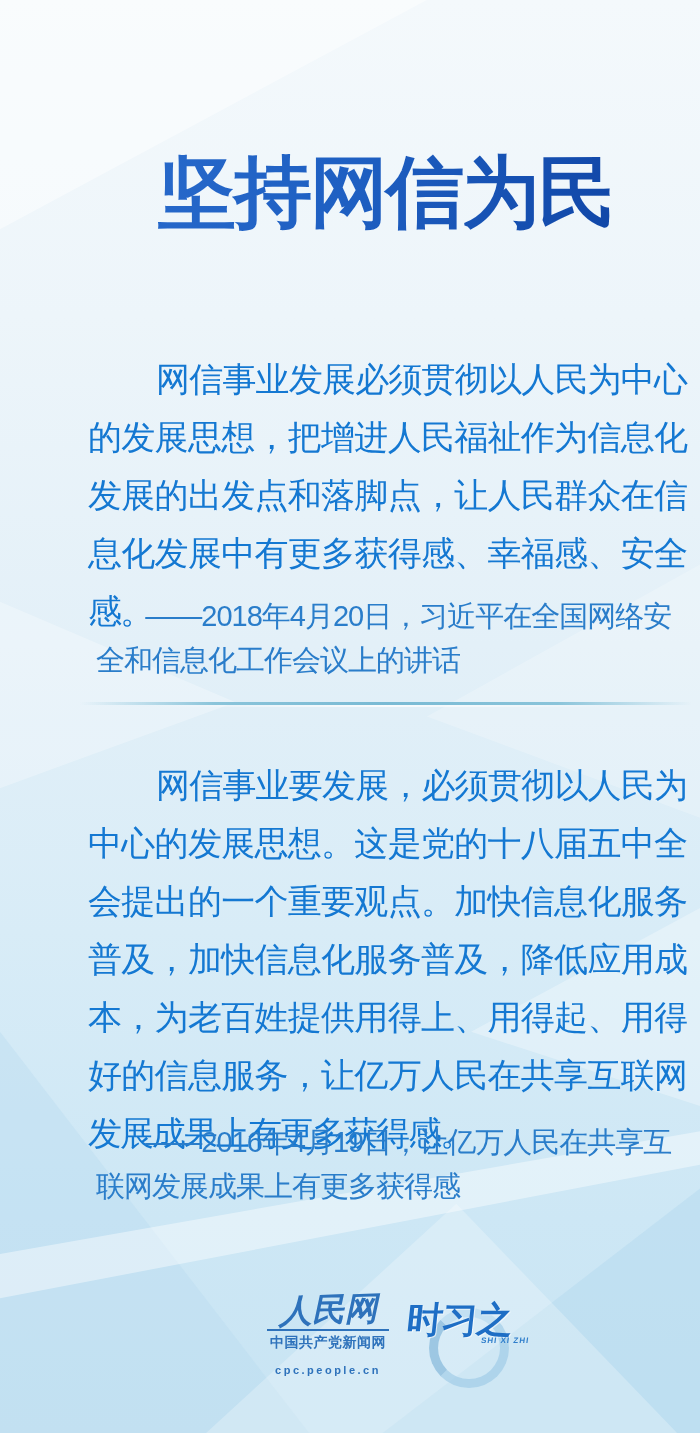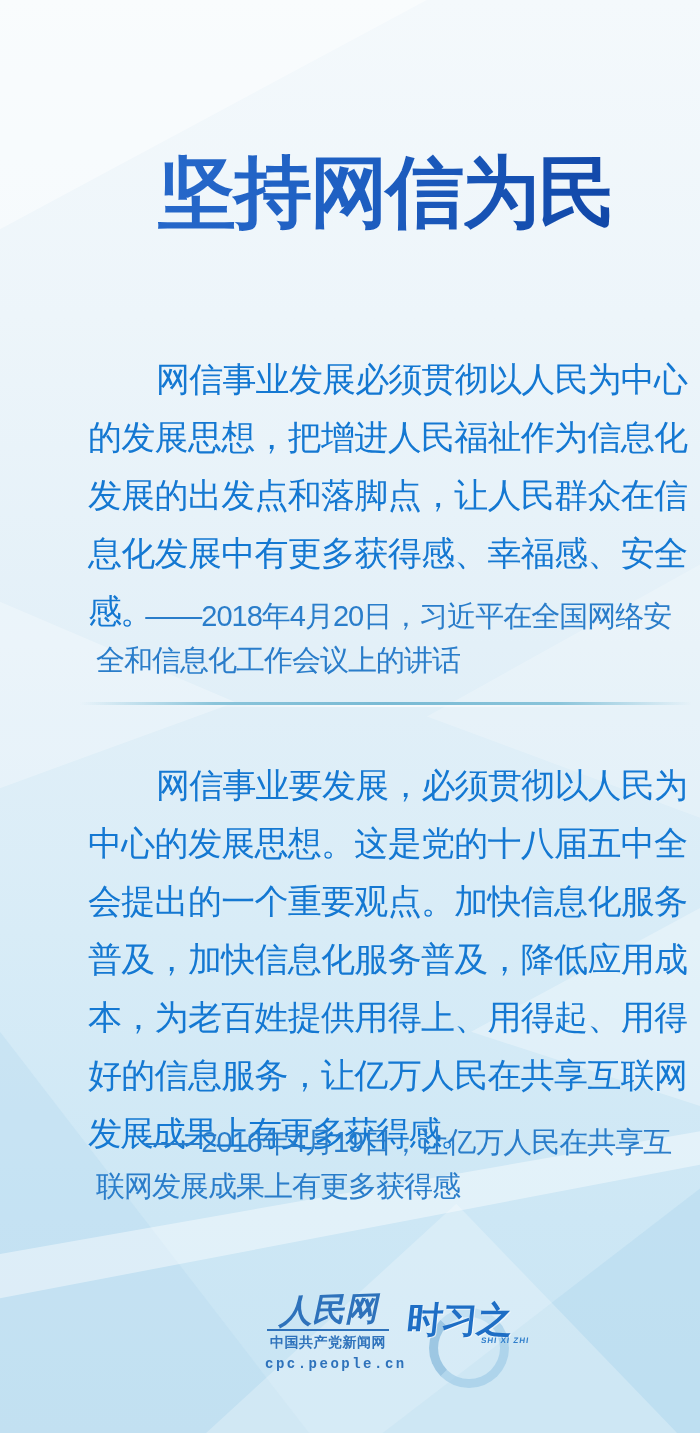--- a/index.html
+++ b/index.html
@@ -67,21 +67,21 @@
     transform:translateX(14px);
   }
   .people-logo{width:126px;text-align:center;color:#2e72bb;}
   .people-name{
     font-family:"Liberation Serif","DejaVu Serif",serif;
     font-style:italic;font-weight:bold;font-size:33px;line-height:36px;
     transform:rotate(-2deg);
   }
   .people-rule{height:2px;background:#2e72bb;margin:1px 2px 3px 2px;}
   .people-subtitle{font-size:14px;font-weight:bold;letter-spacing:.5px;white-space:nowrap;}
-  .people-url{font-size:14px;font-weight:bold;letter-spacing:2.5px;margin-top:4px;white-space:nowrap;font-family:Liberation Mono, monospace;}
+  .people-url{font-size:11px;font-weight:bold;letter-spacing:2.5px;margin-top:12px;white-space:nowrap;}
 
   .sxz-logo{position:relative;width:128px;height:86px;}
   .sxz-ring{
     position:absolute;left:22px;top:16px;width:62px;height:62px;border-radius:50%;
     border:9px solid rgba(147,196,228,.55);
     border-top-color:rgba(183,219,240,.65);
     border-left-color:rgba(120,176,214,.6);
   }
   .sxz-name{
     position:absolute;left:0;top:4px;width:100%;

